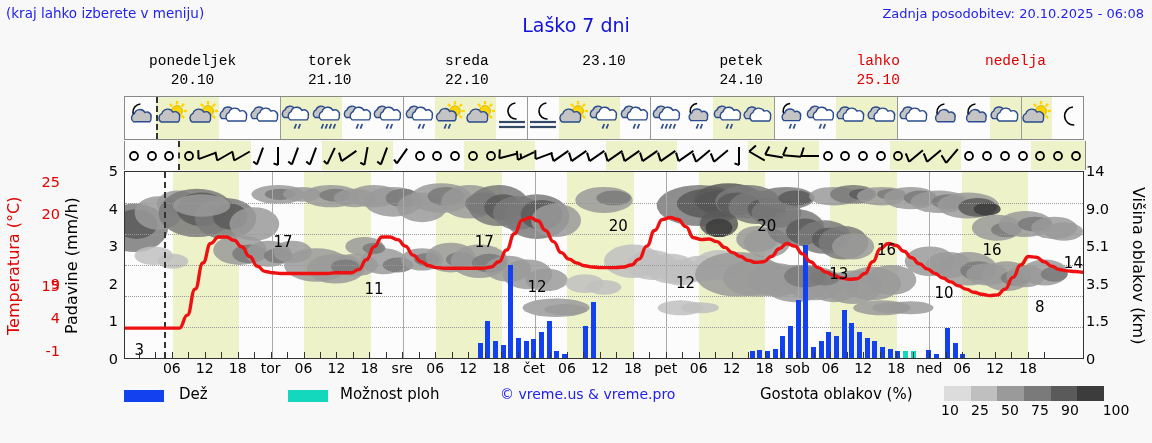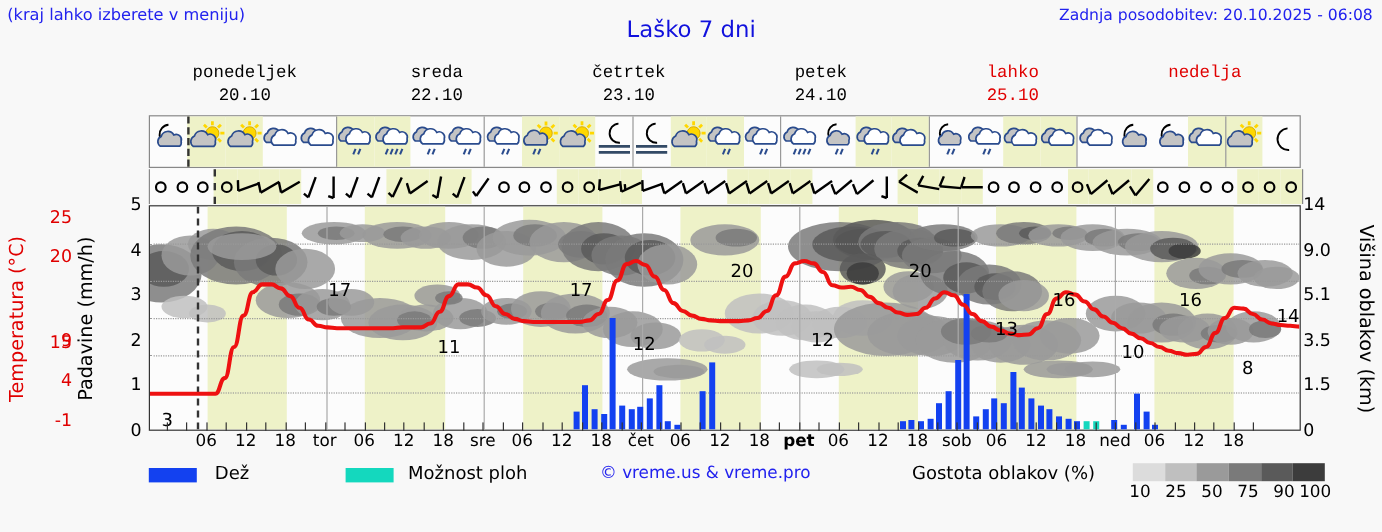--- a/index.html
+++ b/index.html
@@ -88,25 +88,28 @@
 <div class="abs" id="hdr-left">(kraj lahko izberete v meniju)</div>
 <div class="abs" id="hdr-title">Laško 7 dni</div>
 <div class="abs" id="hdr-right">Zadnja posodobitev: 20.10.2025 - 06:08</div>
 
 <div class="abs" id="dayhead">
     <div class="dayhead-cell">
       <div>ponedeljek</div>
       <div>20.10</div>
     </div>
     <div class="dayhead-cell">
+      <div>torek</div>
+      <div>21.10</div>
+    </div>
+    <div class="dayhead-cell">
       <div>sreda</div>
       <div>22.10</div>
     </div>
     <div class="dayhead-cell">
-      <div>četrtek</div>
       <div>23.10</div>
     </div>
     <div class="dayhead-cell">
       <div>petek</div>
       <div>24.10</div>
     </div>
     <div class="dayhead-cell we">
       <div>lahko</div>
       <div>25.10</div>
     </div>
@@ -1072,21 +1075,21 @@
     <div class="xtick" style="left: 22.13%;">12</div>
     <div class="xtick" style="left: 25.56%;">18</div>
     <div class="xtick" style="left: 28.99%;">sre</div>
     <div class="xtick" style="left: 32.42%;">06</div>
     <div class="xtick" style="left: 35.85%;">12</div>
     <div class="xtick" style="left: 39.28%;">18</div>
     <div class="xtick" style="left: 42.71%;">čet</div>
     <div class="xtick" style="left: 46.14%;">06</div>
     <div class="xtick" style="left: 49.57%;">12</div>
     <div class="xtick" style="left: 53%;">18</div>
-    <div class="xtick" style="left: 56.43%; font-weight: bold;">pet</div>
+    <div class="xtick" style="left: 56.43%;">pet</div>
     <div class="xtick" style="left: 59.86%;">06</div>
     <div class="xtick" style="left: 63.29%;">12</div>
     <div class="xtick" style="left: 66.72%;">18</div>
     <div class="xtick" style="left: 70.15%;">sob</div>
     <div class="xtick" style="left: 73.58%;">06</div>
     <div class="xtick" style="left: 77.01%;">12</div>
     <div class="xtick" style="left: 80.44%;">18</div>
     <div class="xtick" style="left: 83.87%;">ned</div>
     <div class="xtick" style="left: 87.3%;">06</div>
     <div class="xtick" style="left: 90.73%;">12</div>
@@ -1107,15 +1110,15 @@
       <span style="background: rgb(122, 122, 122);"></span>
       <span style="background: rgb(90, 90, 90);"></span>
       <span style="background: rgb(60, 60, 60);"></span>
     </div>
   <div id="cld-ramp-lbl">
       <span style="left: 18px;">10</span>
       <span style="left: 48px;">25</span>
       <span style="left: 78px;">50</span>
       <span style="left: 108px;">75</span>
       <span style="left: 138px;">90</span>
-      <span style="left: 164px;">100</span>
+      <span style="left: 184px;">100</span>
     </div>
 </div>
 
 </body></html>

